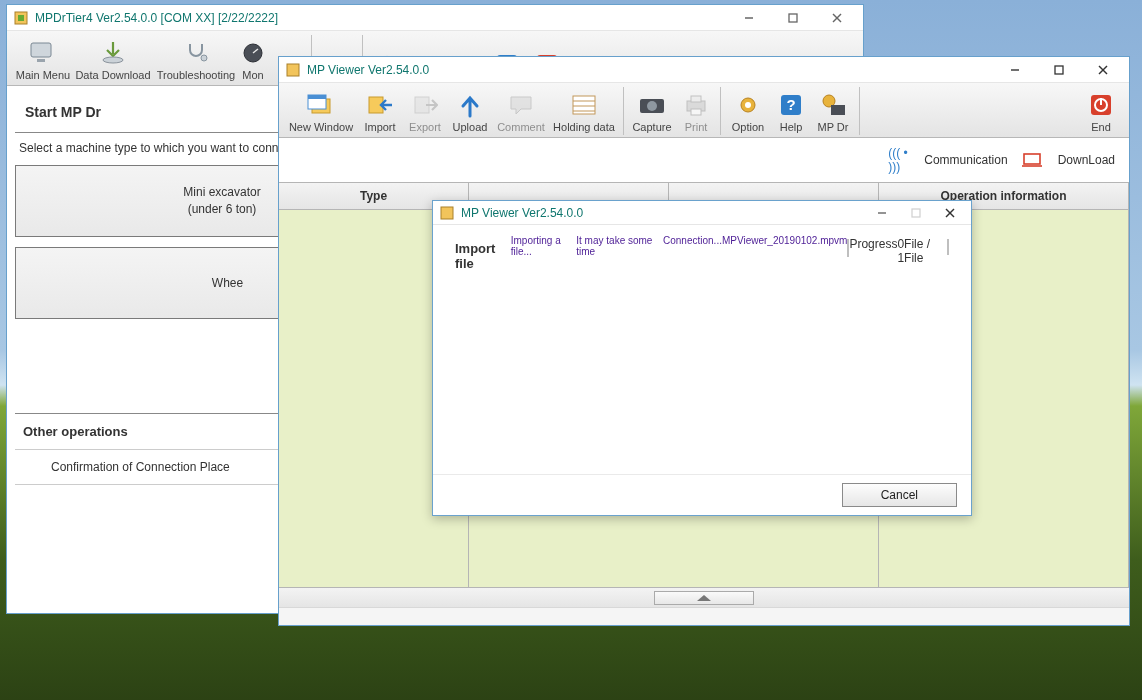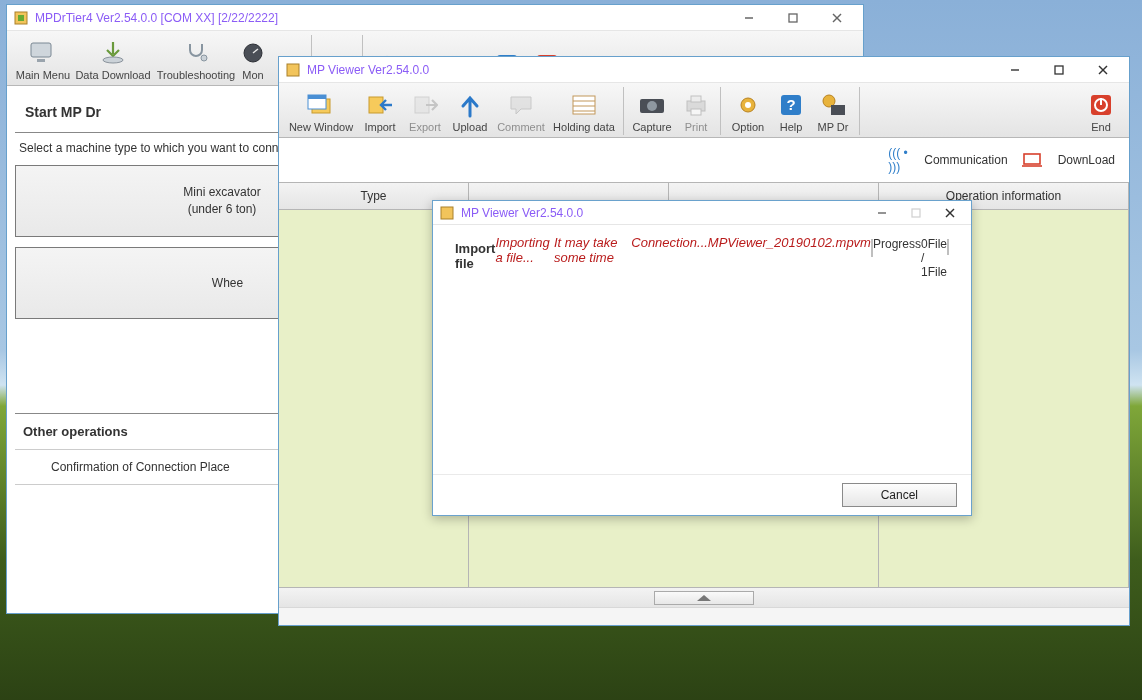--- a/index.html
+++ b/index.html
@@ -21,21 +21,21 @@
   flex-direction: column;
 }
 .titlebar {
   height: 26px;
   display: flex;
   align-items: center;
   padding: 0 4px 0 6px;
   background: #fff;
   border-bottom: 1px solid #e6e6e6;
   font-size: 12px;
-  color: #8b5cf6;
+  color: #0f766e;
 }
 .titlebar .app-icon { width: 16px; height: 16px; margin-right: 6px; }
 .titlebar .title { flex: 1; }
 .win-controls { display: flex; }
 .win-btn {
   width: 44px; height: 26px;
   display: flex; align-items: center; justify-content: center;
   color: #555;
 }
 .toolbar {
@@ -76,41 +76,41 @@
   border-left:1px solid #888; display:flex; align-items:center; justify-content:center;
 }
 .other-hdr { font-weight: bold; font-size: 13px; padding: 10px 8px; border-top:1px solid #888; border-bottom:1px solid #ccc;}
 .other-item { padding: 10px 36px; font-size:12px; border-bottom:1px solid #ccc;}
 
 #viewer { left: 278px; top: 56px; width: 852px; height: 570px; }
 #viewer .content { flex:1; display:flex; flex-direction:column; background:#fff;}
 .status-row { display:flex; justify-content:flex-end; gap:14px; padding:8px 14px; font-size:12px; align-items:center;}
 .status-row .sicon { width:22px; display:inline-flex; justify-content:center;}
 .grid-hdrs { display:flex; border-top:1px solid #b5b5b5; border-bottom:1px solid #b5b5b5; background:linear-gradient(#f3f3f3,#e5e5e5); font-size:12px;}
-.grid-hdrs div { border-right:1px solid #b5b5b5; text-align:center; padding:6px 0;}
+.grid-hdrs div { border-right:1px solid #b5b5b5; text-align:center; padding:6px 0;font-weight:bold;}
 .hdr-type{width:190px;} .hdr-mid1{width:200px;} .hdr-mid2{width:210px;} .hdr-op{flex:1;}
 .grid-body { flex:1; display:flex;}
 .grid-body .col { background:#e8f0c8; border-right:1px solid #b5b5b5;}
 .gb-type{width:190px;} .gb-mid{width:410px; background:#e8f0c8;} .gb-op{flex:1;}
 .bot-bar { height:20px; background:linear-gradient(#f3f3f3,#e5e5e5); border-top:1px solid #b5b5b5; display:flex; justify-content:center; align-items:center;}
 .tri-up { width:0;height:0;border-left:7px solid transparent;border-right:7px solid transparent;border-bottom:6px solid #777;}
 .bot-handle{ width:100px; border:1px solid #aaa; background:linear-gradient(#fafafa,#e7e7e7); height:14px; display:flex; align-items:center; justify-content:center;}
 .statusbar { height:18px; background:#f5f5f5; border-top:1px solid #d8d8d8;}
 
 #import-dlg {
   position:absolute; left:432px; top:200px; width:540px; height:316px;
   border:1px solid #6aa2cd; background:#fff;
   display:flex; flex-direction:column;
   box-shadow:0 3px 10px rgba(0,0,0,0.25);
 }
 #import-dlg .titlebar{height:24px;}
 .dlg-body{ padding:10px 22px; flex:1; display:flex; flex-direction:row;}
 .dlg-title{ font-weight:bold; font-size:13px; margin:6px 0 4px;}
 .dlg-hr{ height:2px; background:#e0941f; margin-bottom:22px;}
-.dlg-line{ font-size:13px; margin-bottom:6px; color:#b91c1c;font-style:italic;}
+.dlg-line{ font-size:10px; margin-bottom:6px; color:#4c1d95;}
 .pbar{ border:1px solid #bfbfbf; height:18px; background:#fff; margin:4px 0 12px;}
 .pbar-fill{ height:100%; background:#e0941f; width:18%;}
 .prog-row{ display:flex; justify-content:space-between; font-size:12px; margin-top:2px;}
 .pbar.sm{height:16px;}
 .dlg-foot{ padding:8px 14px; display:flex; justify-content:flex-end; border-top:1px solid #eaeaea;}
 .btn{
   border:1px solid #8a8a8a; background:linear-gradient(#fdfdfd,#e6e6e6);
   padding:4px 38px; font-size:12px; color:#222;
 }
 svg{display:block;}

